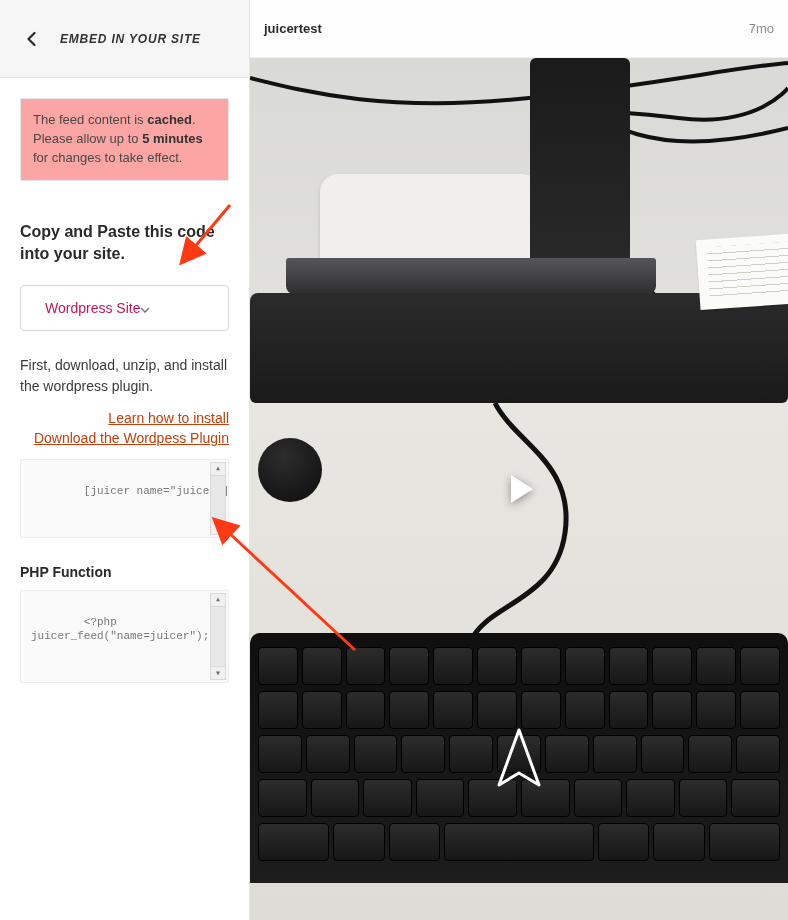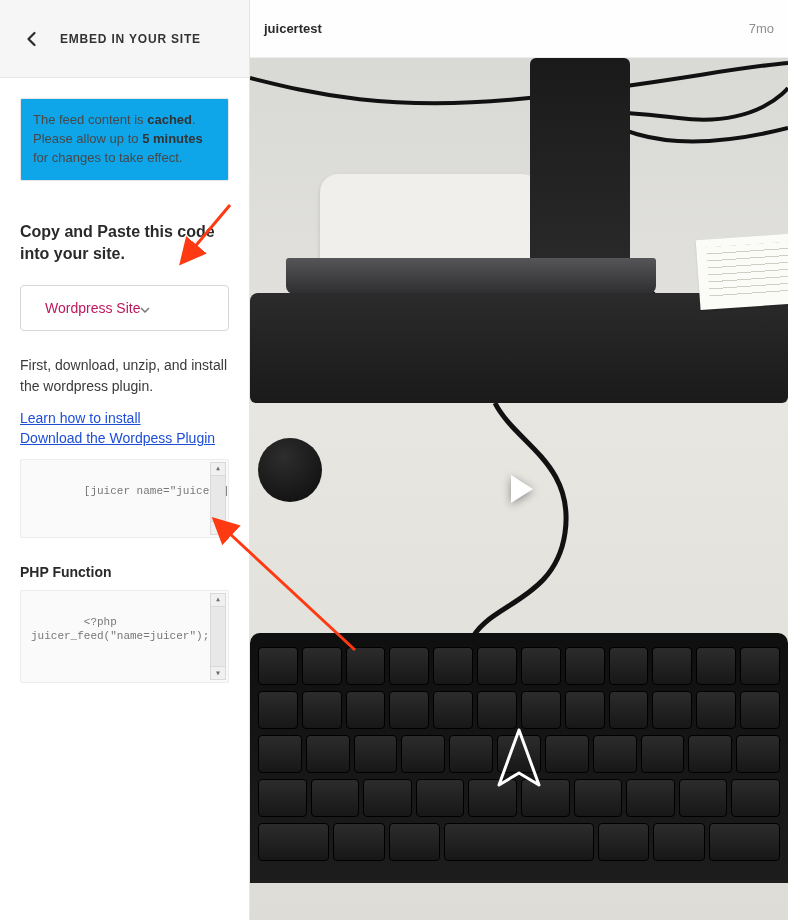--- a/index.html
+++ b/index.html
@@ -1,30 +1,30 @@
 <!DOCTYPE html>
 <html><head>
   <meta charset="utf-8">
   <style>
     * { margin:0; padding:0; box-sizing:border-box; }
     body { font-family: -apple-system, BlinkMacSystemFont, "Segoe UI", Helvetica, Arial, sans-serif; color:#3b3b3b; background:#fff; width:788px; height:920px; overflow:hidden; }
     .wrap { display:flex; width:788px; height:920px; }
     .sidebar { width:250px; height:920px; background:#fff; border-right:1px solid #e5e5e5; }
-    .sb-header { height:78px; background:#f6f6f7; border-bottom:1px solid #e5e5e5; display:flex; align-items:center; padding:0 20px; gap:16px; }
+    .sb-header { height:78px; background:#f6f6f7; border-bottom:1px solid #e5e5e5; display:flex; align-items:center; padding:0 20px; gap:16px;font-style:italic; }
     .back-btn { display:flex; align-items:center; justify-content:center; width:24px; height:24px; cursor:pointer; }
     .sb-title { font-size:12px; font-weight:700; letter-spacing:0.8px; color:#333; }
     .sb-body { padding:20px; }
-    .notice { background:#0ea5e9; border:1px solid #e5e5e5; border-radius:2px; padding:12px 12px; font-size:13px; line-height:1.45; color:#484848; }
+    .notice { background:#fca5a5; border:1px solid #e5e5e5; border-radius:2px; padding:12px 12px; font-size:13px; line-height:1.45; color:#484848; }
     .notice b { font-weight:700; color:#333; }
     .section-heading { font-size:16px; font-weight:700; color:#2a2a2a; margin-top:40px; line-height:1.4; }
     .select-box { margin-top:20px; border:1px solid #d6d6d9; border-radius:4px; height:46px; display:flex; align-items:center; justify-content:flex-start; padding:0 24px; font-size:14px; color:#be185d; cursor:pointer; background:#fff; }
     .select-box .caret { color:#888; }
     .instr { font-size:14px; color:#3a3a3a; line-height:1.45; margin-top:24px; }
     .links { margin-top:12px; font-size:14px; line-height:1.45; }
-    .links a { color:#1d4ed8; text-decoration:underline; cursor:pointer; display:block; }
+    .links a { color:#c2410c; text-decoration:underline; cursor:pointer; display:block;text-align:right; }
     .sub-heading { font-size:14px; font-weight:700; color:#2a2a2a; margin-top:26px; }
     .code-block { position:relative; margin-top:10px; background:#fafafa; border:1px solid #ececec; border-radius:2px; padding:10px 26px 10px 10px; font-family: "Courier New", Courier, monospace; font-size:11px; color:#777; white-space:pre; line-height:1.3; overflow:hidden; }
     .code-scroll { position:absolute; right:2px; top:2px; bottom:2px; width:16px; display:flex; flex-direction:column; justify-content:space-between; align-items:center; }
     .code-scroll .tri { font-size:10px; color:#6b6b6b; width:16px; height:14px; display:flex; align-items:center; justify-content:center; background:#f0f0f0; border:1px solid #d9d9d9; }
     .code-scroll .bar { width:16px; flex:1; background:#e8e8e8; border-left:1px solid #d9d9d9; border-right:1px solid #d9d9d9; }
 
     .main { flex:1; display:flex; flex-direction:column; background:#fefefe; }
     .feed-header { height:58px; display:flex; align-items:center; justify-content:space-between; padding:0 14px; border-bottom:1px solid #eee; }
     .feed-user { font-size:13px; font-weight:700; color:#2a2a2a; }
     .feed-time { font-size:13px; color:#8e8e90; }

